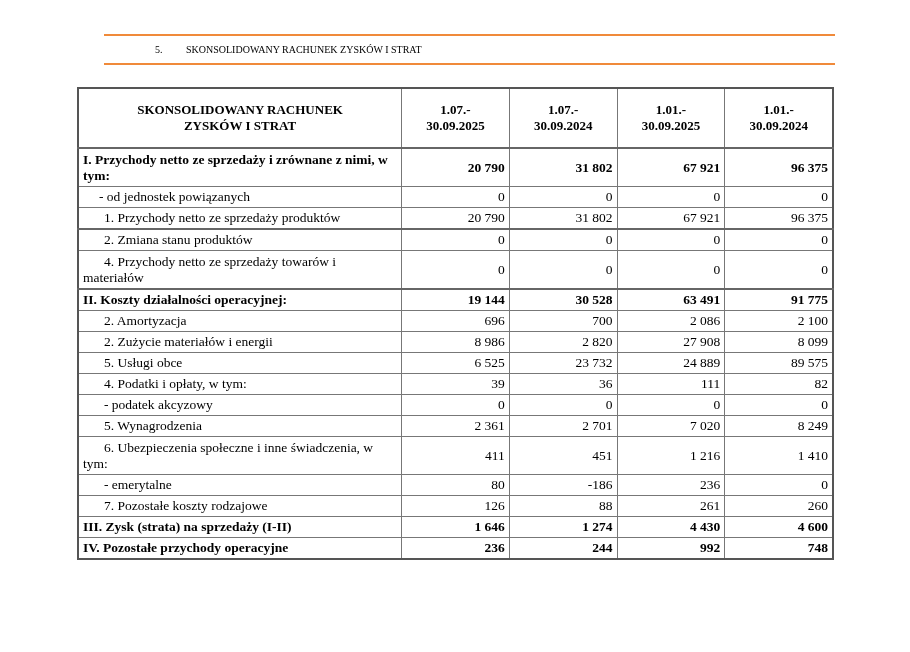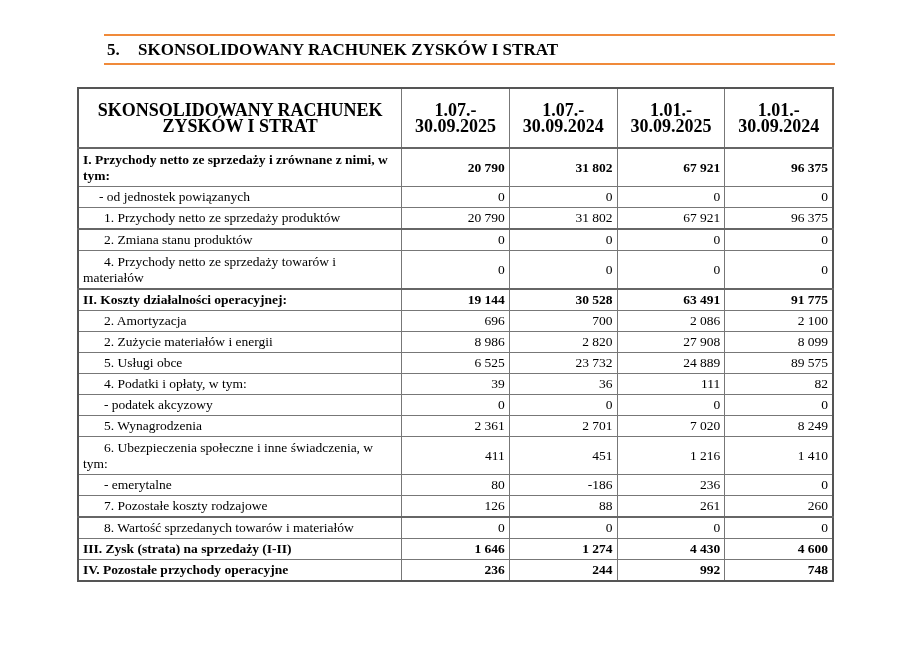--- a/index.html
+++ b/index.html
@@ -1,25 +1,25 @@
 <!DOCTYPE html>
 <html><head>
 <meta charset="utf-8">
 <style>
   html, body { margin:0; padding:0; background:#ffffff; }
   body { width:910px; height:652px; position:relative; overflow:hidden;
          font-family:"Liberation Serif", "DejaVu Serif", serif; color:#000; }
   .section-head { position:absolute; left:104px; top:34px; width:731px; }
   .rule { height:2px; background:#f08a3a; }
-  .section-title { font-weight:bold; font-size:17px; padding:4px 0 3px 3px; line-height:20px; }
+  .section-title { font-weight:normal; font-size:10px; padding:4px 0 3px 3px; line-height:20px;margin-left:48px; }
   .section-title .num { display:inline-block; width:31px; }
   table.fin { position:absolute; left:77px; top:87px; width:757px; border-collapse:collapse;
               border:2px solid #555; font-size:13.5px; }
   table.fin td, table.fin th { border:1px solid #777; padding:0 4px; line-height:16px; }
-  table.fin th { font-weight:bold; text-align:center; height:58px; font-size:18px; }
+  table.fin th { font-weight:bold; text-align:center; height:58px; font-size:13px; }
   table.fin th.first { width:306px; }
   table.fin th.per { width:96px; }
   table.fin td.num { text-align:right; vertical-align:middle; }
   table.fin td.lbl { text-align:left;margin-left:24px; }
   tr.bold td { font-weight:bold; }
   tr.h1 td { height:20px; }
   tr.h2 td { height:37px; }
   tr.thick td { border-top:2px solid #666; }
   .ind1 { padding-left:20px !important; }
   .ind2 { padding-left:25px !important; text-indent:0; }
@@ -148,27 +148,20 @@
         <td class="num">236</td>
         <td class="num">0</td>
       </tr>
       <tr class="h1">
         <td class="lbl ind2">7. Pozostałe koszty rodzajowe</td>
         <td class="num">126</td>
         <td class="num">88</td>
         <td class="num">261</td>
         <td class="num">260</td>
       </tr>
-      <tr class="h1 thick">
-        <td class="lbl ind2">8. Wartość sprzedanych towarów i materiałów</td>
-        <td class="num">0</td>
-        <td class="num">0</td>
-        <td class="num">0</td>
-        <td class="num">0</td>
-      </tr>
       <tr class="bold h1">
         <td class="lbl ">III. Zysk (strata) na sprzedaży (I-II)</td>
         <td class="num">1 646</td>
         <td class="num">1 274</td>
         <td class="num">4 430</td>
         <td class="num">4 600</td>
       </tr>
       <tr class="bold h1">
         <td class="lbl ">IV. Pozostałe przychody operacyjne</td>
         <td class="num">236</td>

